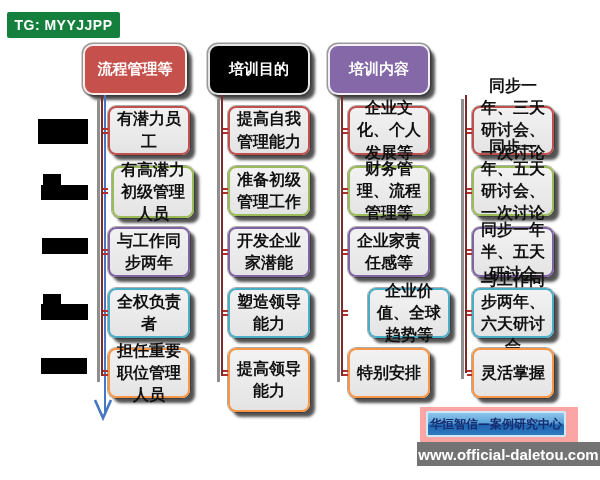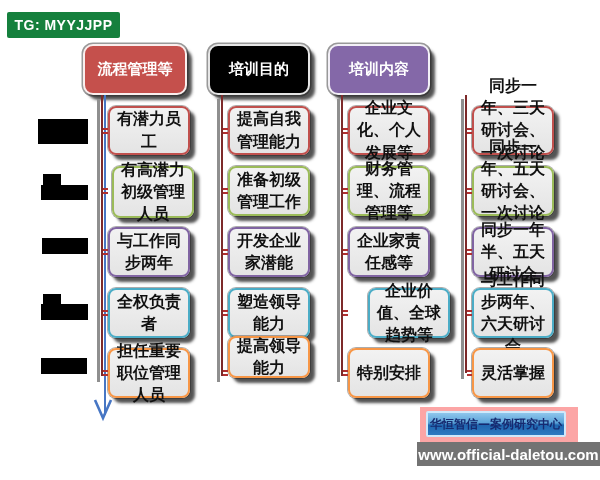--- a/index.html
+++ b/index.html
@@ -88,21 +88,21 @@
       <div class="vline-shadow" style="left: 217px; top: 99px; height: 283px;"></div>
       <div class="vline" style="left: 221px; top: 95px; height: 281px; background: rgb(125, 42, 42);"></div>
       <div class="box" style="left: 228px; top: 106px; width: 82px; height: 49px; border-color: rgb(192, 80, 77);">提高自我管理能力</div>
       <div class="stub" style="left: 223px; top: 128px; width: 5px; border-top: 2px solid rgb(176, 48, 48); border-bottom: 2px solid rgb(176, 48, 48);"></div>
       <div class="box" style="left: 228px; top: 166px; width: 82px; height: 50px; border-color: rgb(155, 187, 89);">准备初级管理工作</div>
       <div class="stub" style="left: 223px; top: 188px; width: 5px; border-top: 2px solid rgb(176, 48, 48); border-bottom: 2px solid rgb(176, 48, 48);"></div>
       <div class="box" style="left: 228px; top: 227px; width: 82px; height: 50px; border-color: rgb(128, 100, 162);">开发企业家潜能</div>
       <div class="stub" style="left: 223px; top: 249px; width: 5px; border-top: 2px solid rgb(176, 48, 48); border-bottom: 2px solid rgb(176, 48, 48);"></div>
       <div class="box" style="left: 228px; top: 288px; width: 82px; height: 50px; border-color: rgb(75, 172, 198);">塑造领导能力</div>
       <div class="stub" style="left: 223px; top: 310px; width: 5px; border-top: 2px solid rgb(176, 48, 48); border-bottom: 2px solid rgb(176, 48, 48);"></div>
-      <div class="box" style="left: 228px; top: 336px; width: 82px; height: 42px; border-color: rgb(247, 150, 70);">提高领导能力</div>
+      <div class="box" style="left: 228px; top: 348px; width: 82px; height: 64px; border-color: rgb(247, 150, 70);">提高领导能力</div>
       <div class="stub" style="left: 223px; top: 370px; width: 5px; border-top: 2px solid rgb(176, 48, 48); border-bottom: 2px solid rgb(176, 48, 48);"></div>
       <div class="vline-shadow" style="left: 337px; top: 99px; height: 283px;"></div>
       <div class="vline" style="left: 341px; top: 95px; height: 281px; background: rgb(125, 42, 42);"></div>
       <div class="box" style="left: 348px; top: 106px; width: 82px; height: 49px; border-color: rgb(192, 80, 77);">企业文化、个人发展等</div>
       <div class="stub" style="left: 343px; top: 128px; width: 5px; border-top: 2px solid rgb(176, 48, 48); border-bottom: 2px solid rgb(176, 48, 48);"></div>
       <div class="box" style="left: 348px; top: 166px; width: 82px; height: 50px; border-color: rgb(155, 187, 89);">财务管理、流程管理等</div>
       <div class="stub" style="left: 343px; top: 188px; width: 5px; border-top: 2px solid rgb(176, 48, 48); border-bottom: 2px solid rgb(176, 48, 48);"></div>
       <div class="box" style="left: 348px; top: 227px; width: 82px; height: 50px; border-color: rgb(128, 100, 162);">企业家责任感等</div>
       <div class="stub" style="left: 343px; top: 249px; width: 5px; border-top: 2px solid rgb(176, 48, 48); border-bottom: 2px solid rgb(176, 48, 48);"></div>
       <div class="box" style="left: 368px; top: 288px; width: 82px; height: 50px; border-color: rgb(75, 172, 198);">企业价值、全球趋势等</div>

